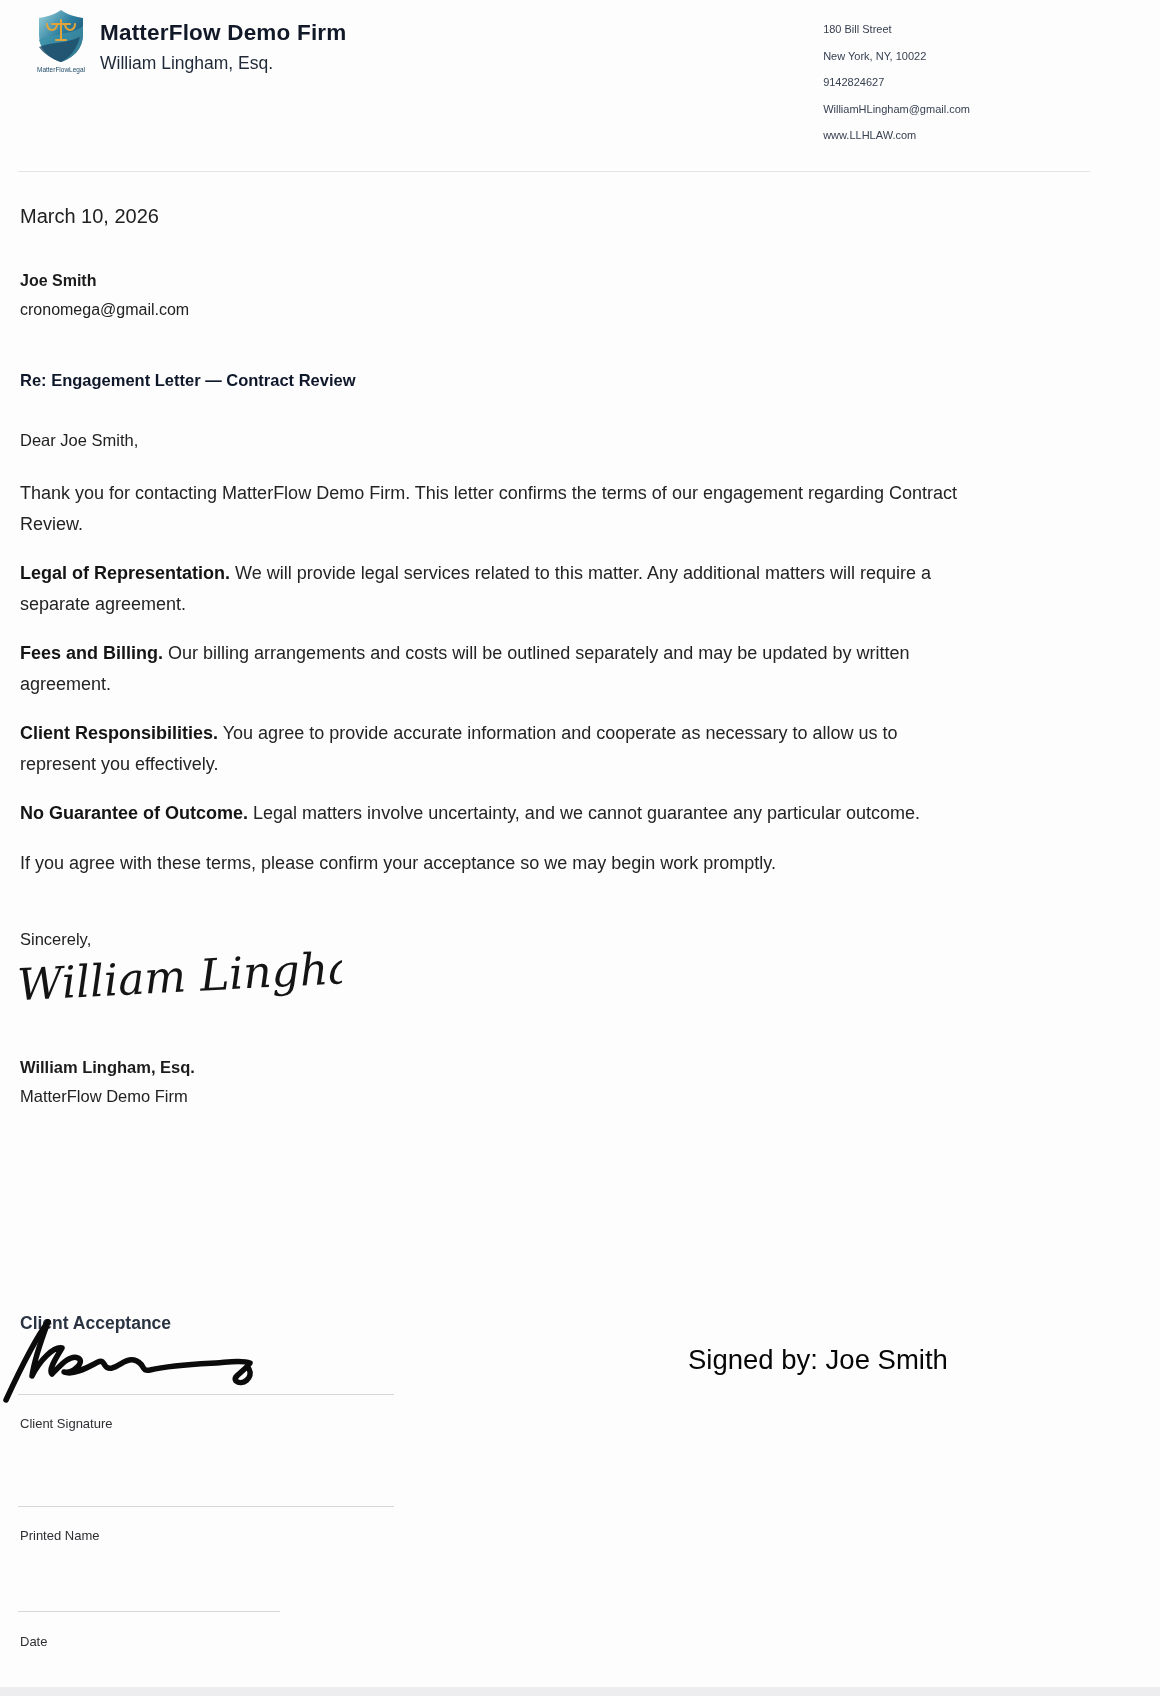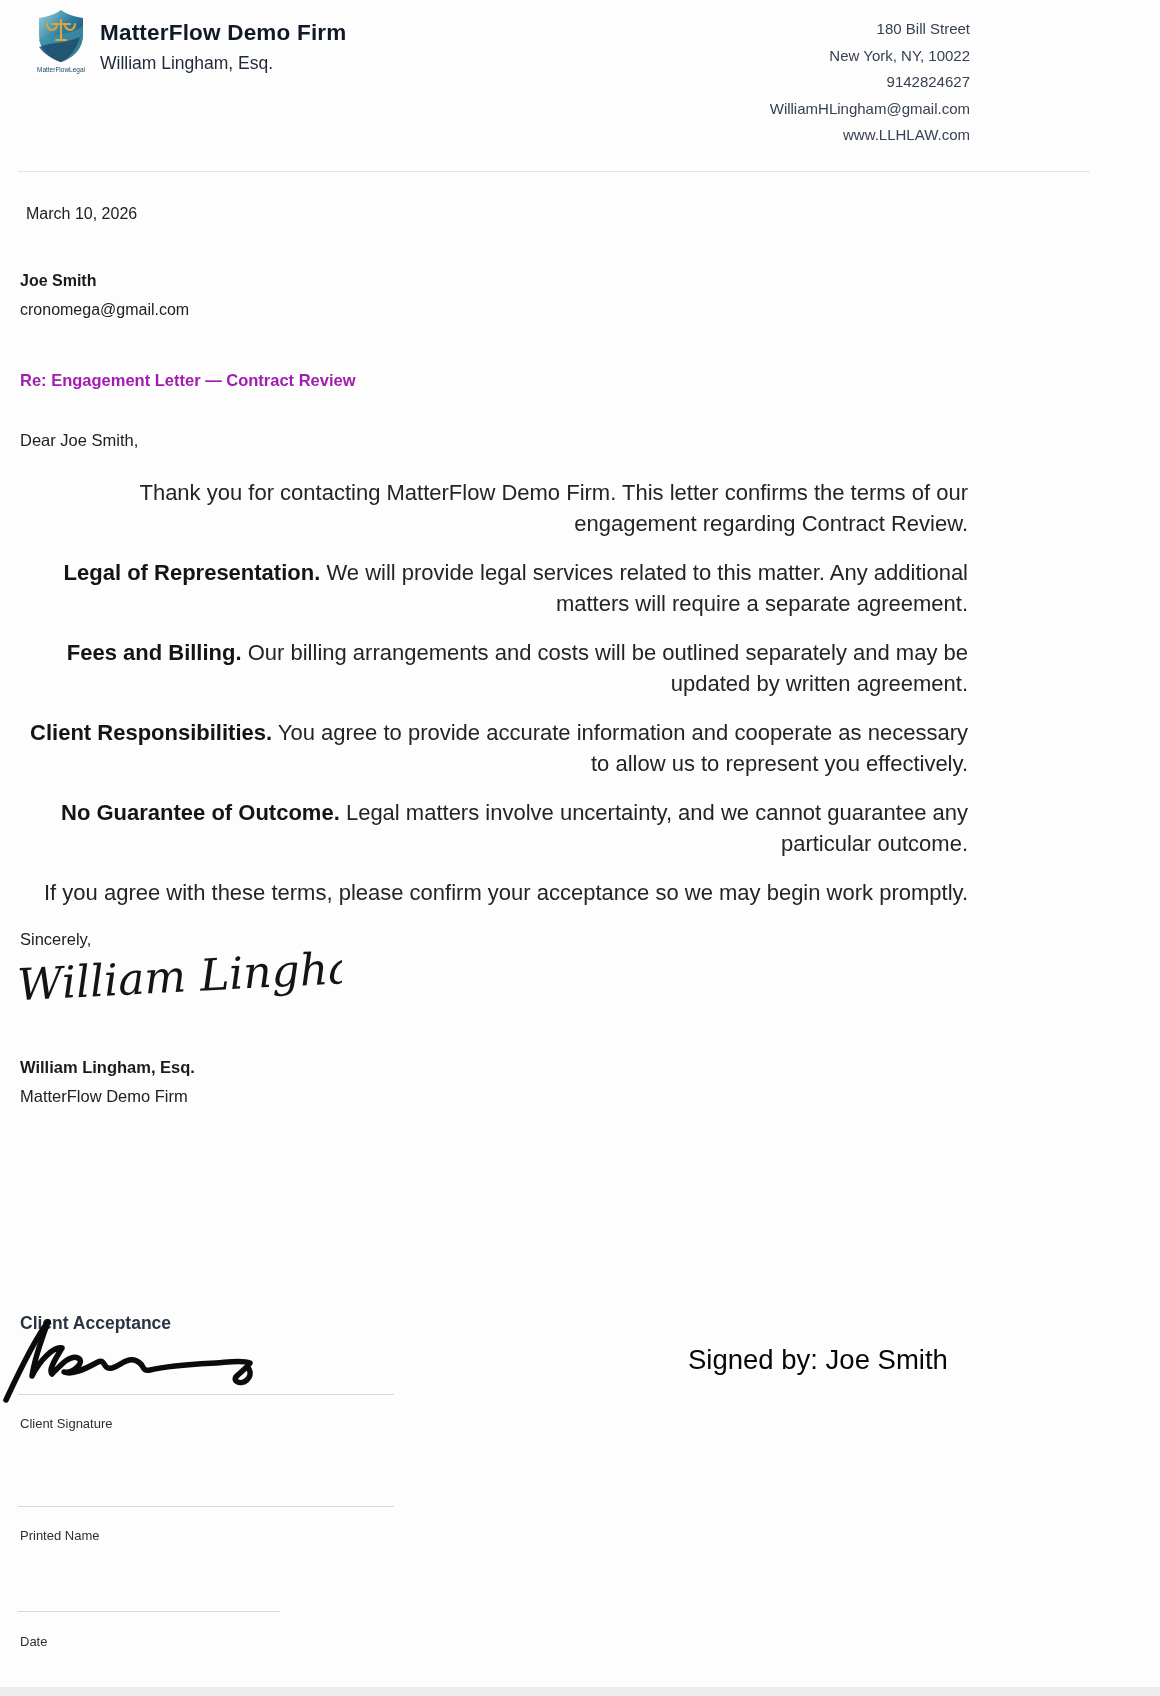--- a/index.html
+++ b/index.html
@@ -16,35 +16,35 @@
     padding-left: 37px;
   }
 
   
   .logo-wrap { position: absolute; left: 26px; top: 8px; width: 70px; text-align: center; }
   .firm-block { position: absolute; left: 100px; top: 20px; }
   .firm-name { font-size: 22.5px; font-weight: bold; color: #111827; letter-spacing: 0.2px; }
   .attorney-name { font-size: 17.5px; color: #1f2937; margin-top: 7px; }
   .contact-block {
     position: absolute; right: 190px; top: 16px;
-    text-align: right; font-size: 15px; color: #374151; line-height: 26.5px;
+    text-align: left; font-size: 11px; color: #374151; line-height: 26.5px;
   }
   .header-divider {
     position: absolute; left: 18px; top: 171px; width: 1072px; height: 0;
     border-top: 1px solid #e4e4e6;
   }
 
   
-  .date-line { position: absolute; left: 20px; top: 205px; font-size: 16px; margin-left: 6px; }
+  .date-line { position: absolute; left: 20px; top: 205px; font-size: 20px; }
   .recipient-block { position: absolute; left: 20px; top: 267px; font-size: 16px; line-height: 28.5px; }
   .recipient-name { font-weight: bold; color: #1b1b1b; }
-  .subject-line { position: absolute; left: 20px; top: 371px; font-size: 16.5px; font-weight: bold; color: #a21caf; }
+  .subject-line { position: absolute; left: 20px; top: 371px; font-size: 16.5px; font-weight: bold; color: #0f172a; }
   .greeting-line { position: absolute; left: 20px; top: 431px; font-size: 16.5px; }
   .body-paragraphs { position: absolute; left: 20px; top: 478px; width: 948px; }
-  .body-paragraphs p { font-size: 22px; line-height: 30.5px; margin-bottom: 19px; color: #242424; text-align: right; }
+  .body-paragraphs p { font-size: 18px; line-height: 30.5px; margin-bottom: 19px; color: #242424; }
   .body-paragraphs .lead { font-weight: bold; color: #141414; }
 
   
   .valediction { position: absolute; left: 20px; top: 930px; font-size: 16.5px; }
   .script-signature { position: absolute; left: 12px; top: 944px; }
   .signer-block { position: absolute; left: 20px; top: 1053px; font-size: 16.5px; line-height: 28.5px; }
   .signer-name { font-weight: bold; color: #1b1b1b; }
 
   
   .acceptance-heading {

